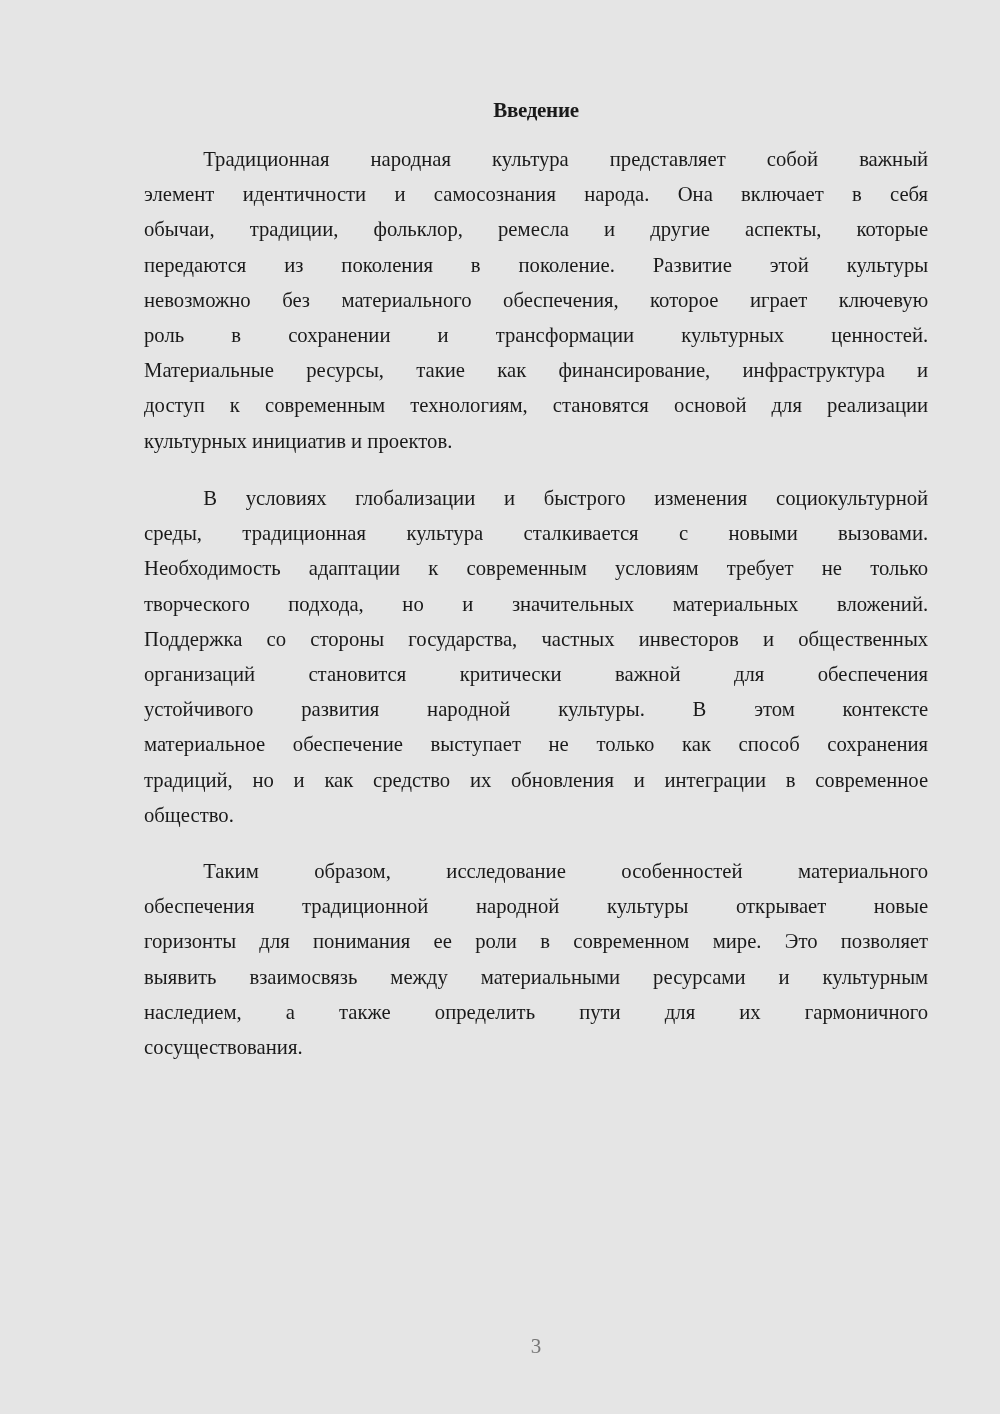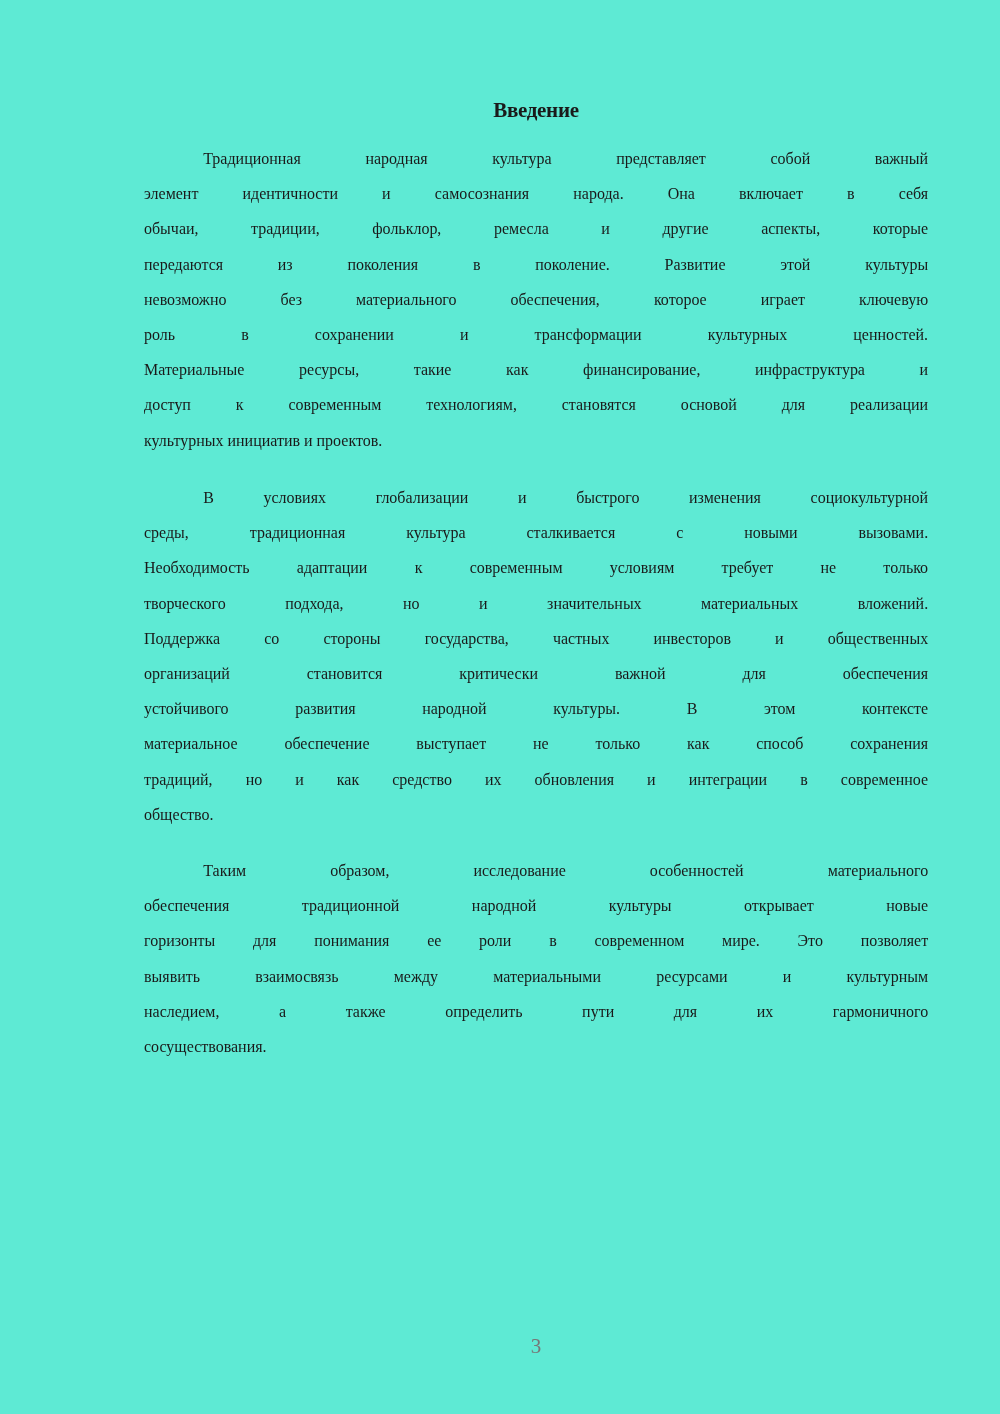--- a/index.html
+++ b/index.html
@@ -13,37 +13,37 @@
       position: relative;
       overflow: hidden;
       font-family: "Liberation Serif", "DejaVu Serif", serif;
       color: #1a1a1a;
     }
     .page {
       position: absolute;
       left: 0; top: 0;
       width: 1000px;
       height: 1414px;
-      background: #5eead4;
+      background: #e5e5e5;
     }
     .title {
       position: absolute;
       top: 98px;
       left: 0;
       width: 1072px;
       text-align: center;
       font-weight: bold;
       font-size: 21px;
       letter-spacing: -0.3px;
     }
     .para {
       position: absolute;
       left: 144px;
       width: 784px;
-      font-size: 17px;
+      font-size: 22px;
     }
     .line {
       display: block;
       height: 35.2px;
       line-height: 35.2px;
       white-space: nowrap;
       text-align: justify;
       text-align-last: justify;
       transform: scaleX(0.94);
       transform-origin: left center;

